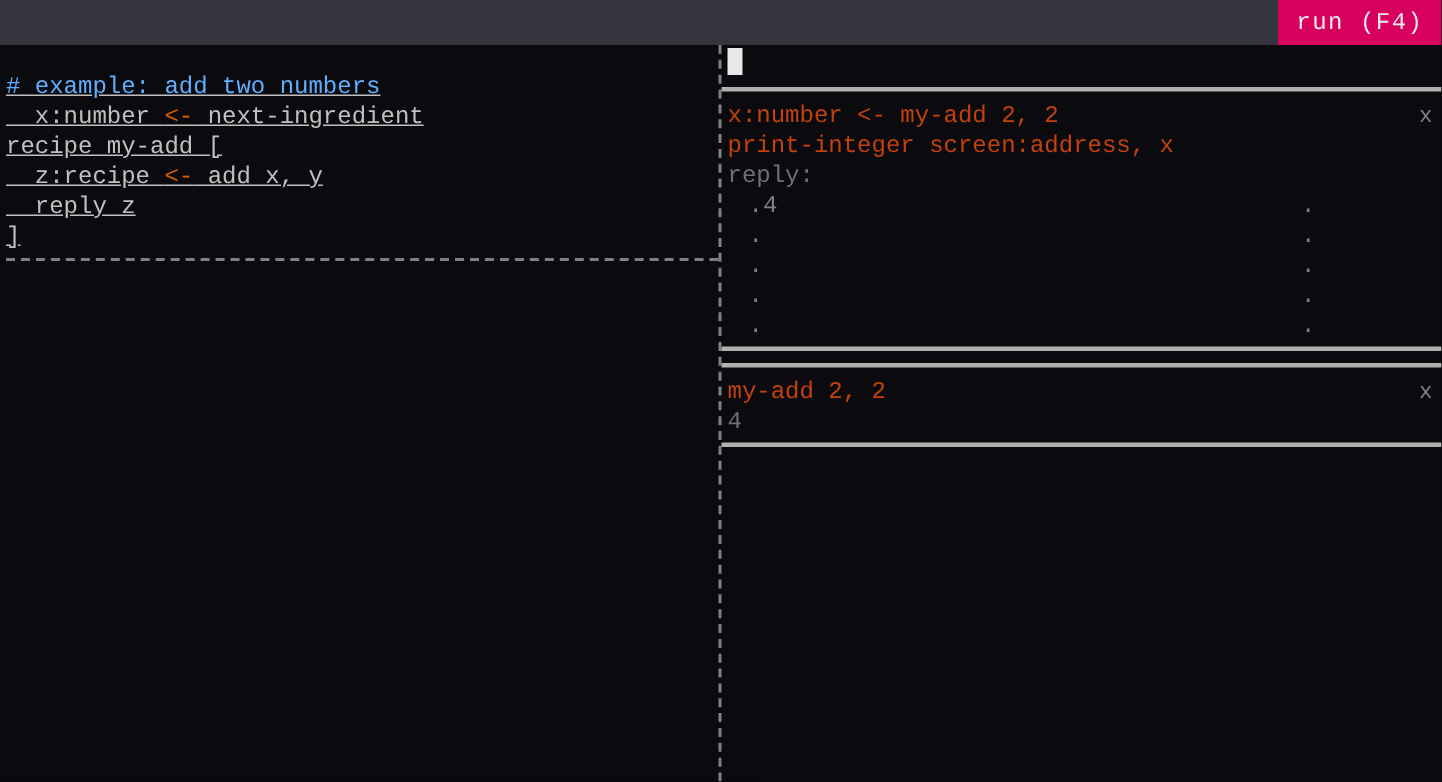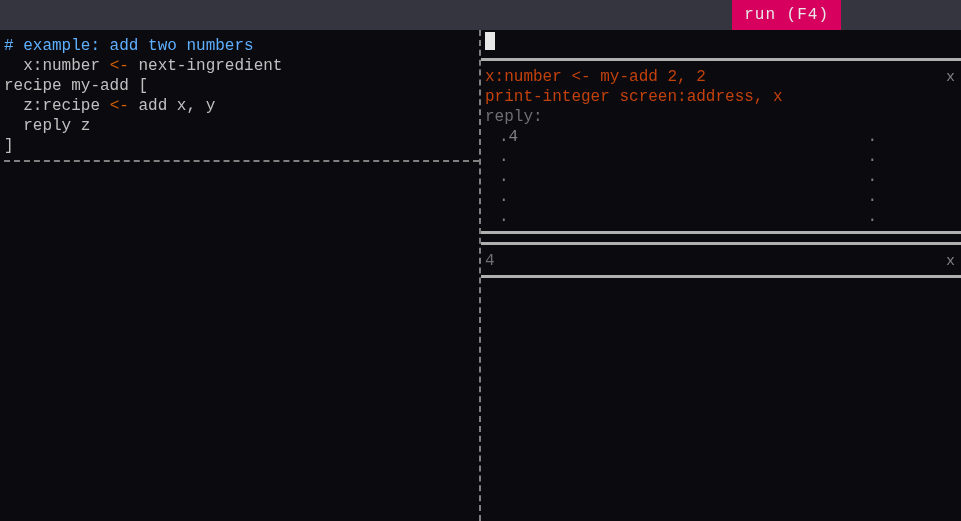--- a/index.html
+++ b/index.html
@@ -23,33 +23,33 @@
       justify-content: flex-end;
       align-items: stretch;
     }
     .run-button {
       background: #d7005f;
       color: #e8e8e8;
       padding: 4px 12px;
       font-family: inherit;
       font-size: inherit;
       letter-spacing: 1px;
-      margin-right: 120px;
       display: flex;
       align-items: center;
     }
     .main-area {
       display: flex;
       height: calc(100% - 30px);
     }
     .left-pane {
       width: 481px;
       border-right: 2px dashed #808080;
-      padding: 6px 0 0 4px;
+      padding: 18px 0 0 4px;
       position: relative;
+      text-decoration: underline;
     }
     .right-pane {
       flex: 1;
       position: relative;
       padding-top: 2px;
     }
     .code-line {
       line-height: 20px;
       white-space: pre;
       color: #c0c0c0;
@@ -167,19 +167,20 @@
               <span class="screen-dot-left">.</span>
               <span class="screen-dot-right">.</span>
             </div>
           </div>
         </div>
         <div class="solid-divider" style="margin-top: 4px;"></div>
         <div class="solid-divider" style="margin-top: 8px;"></div>
         <div class="sandbox">
           <div class="close-x">x</div>
           <div class="sandbox-content">
+            <div class="output-line">my-add 2, 2</div>
             <div class="output-line dim">4</div>
           </div>
         </div>
         <div class="solid-divider" style="margin-top: 4px;"></div>
       </div>
   </div>
 </div>
 
 </body></html>

